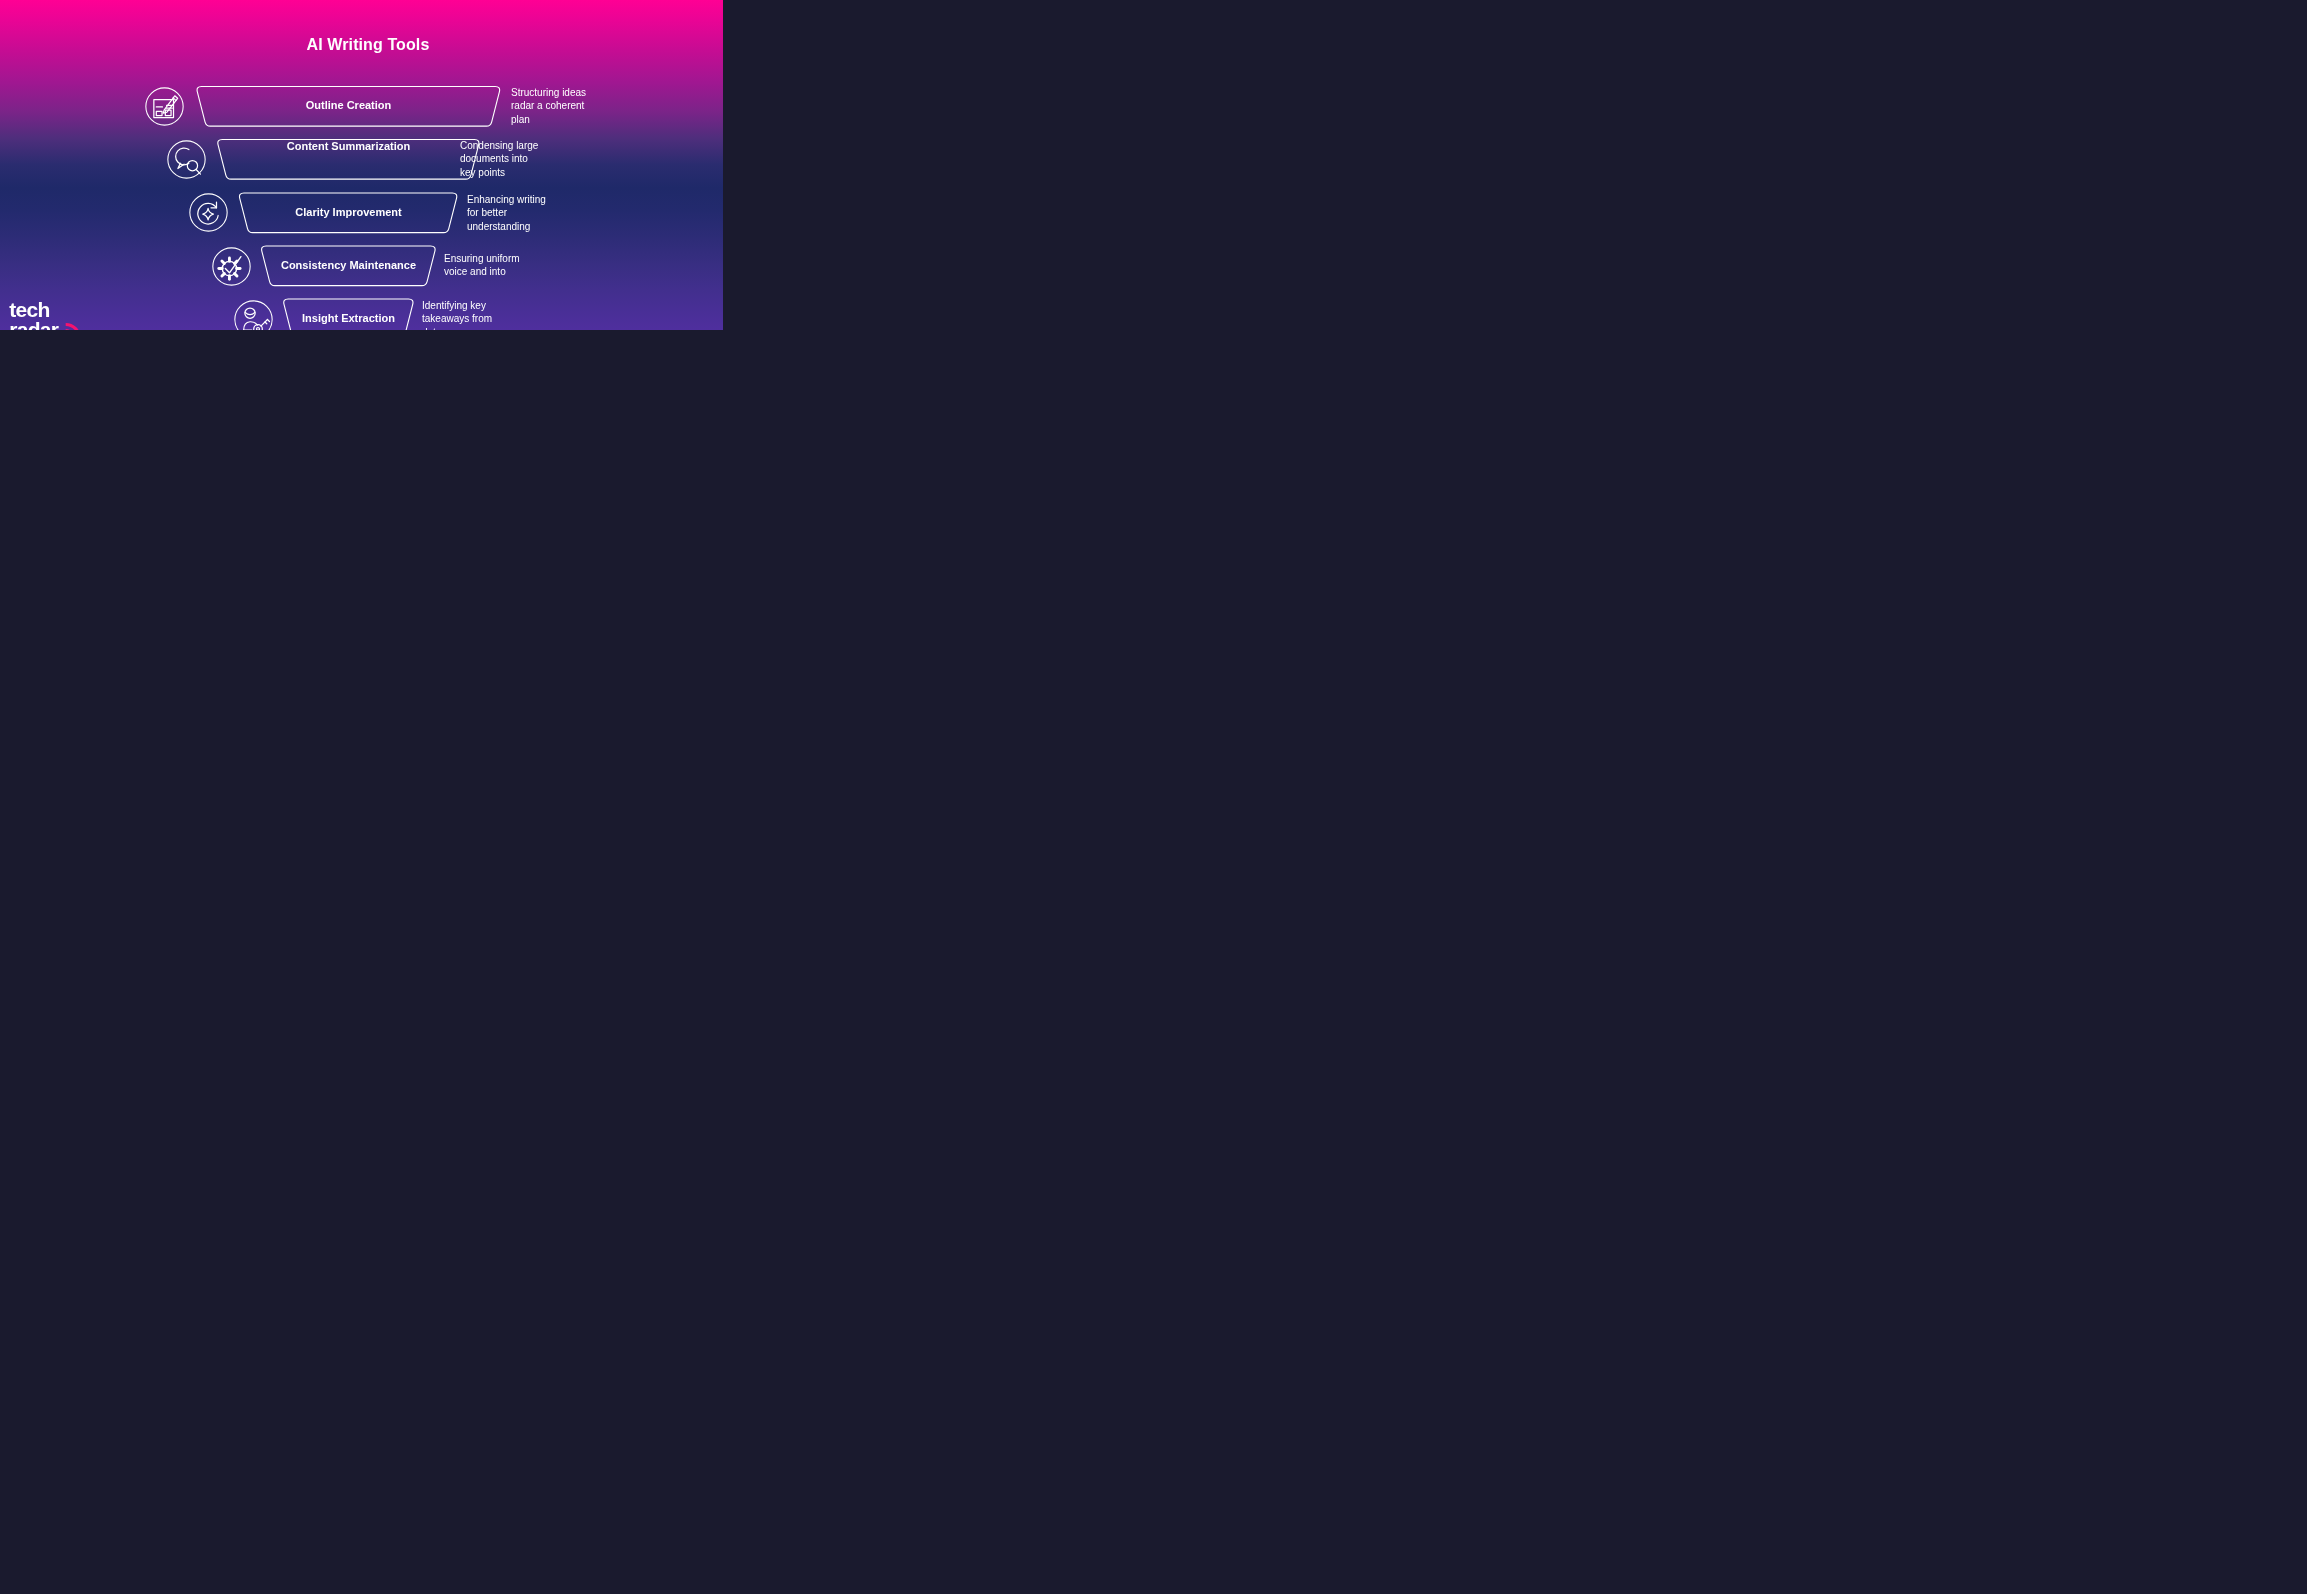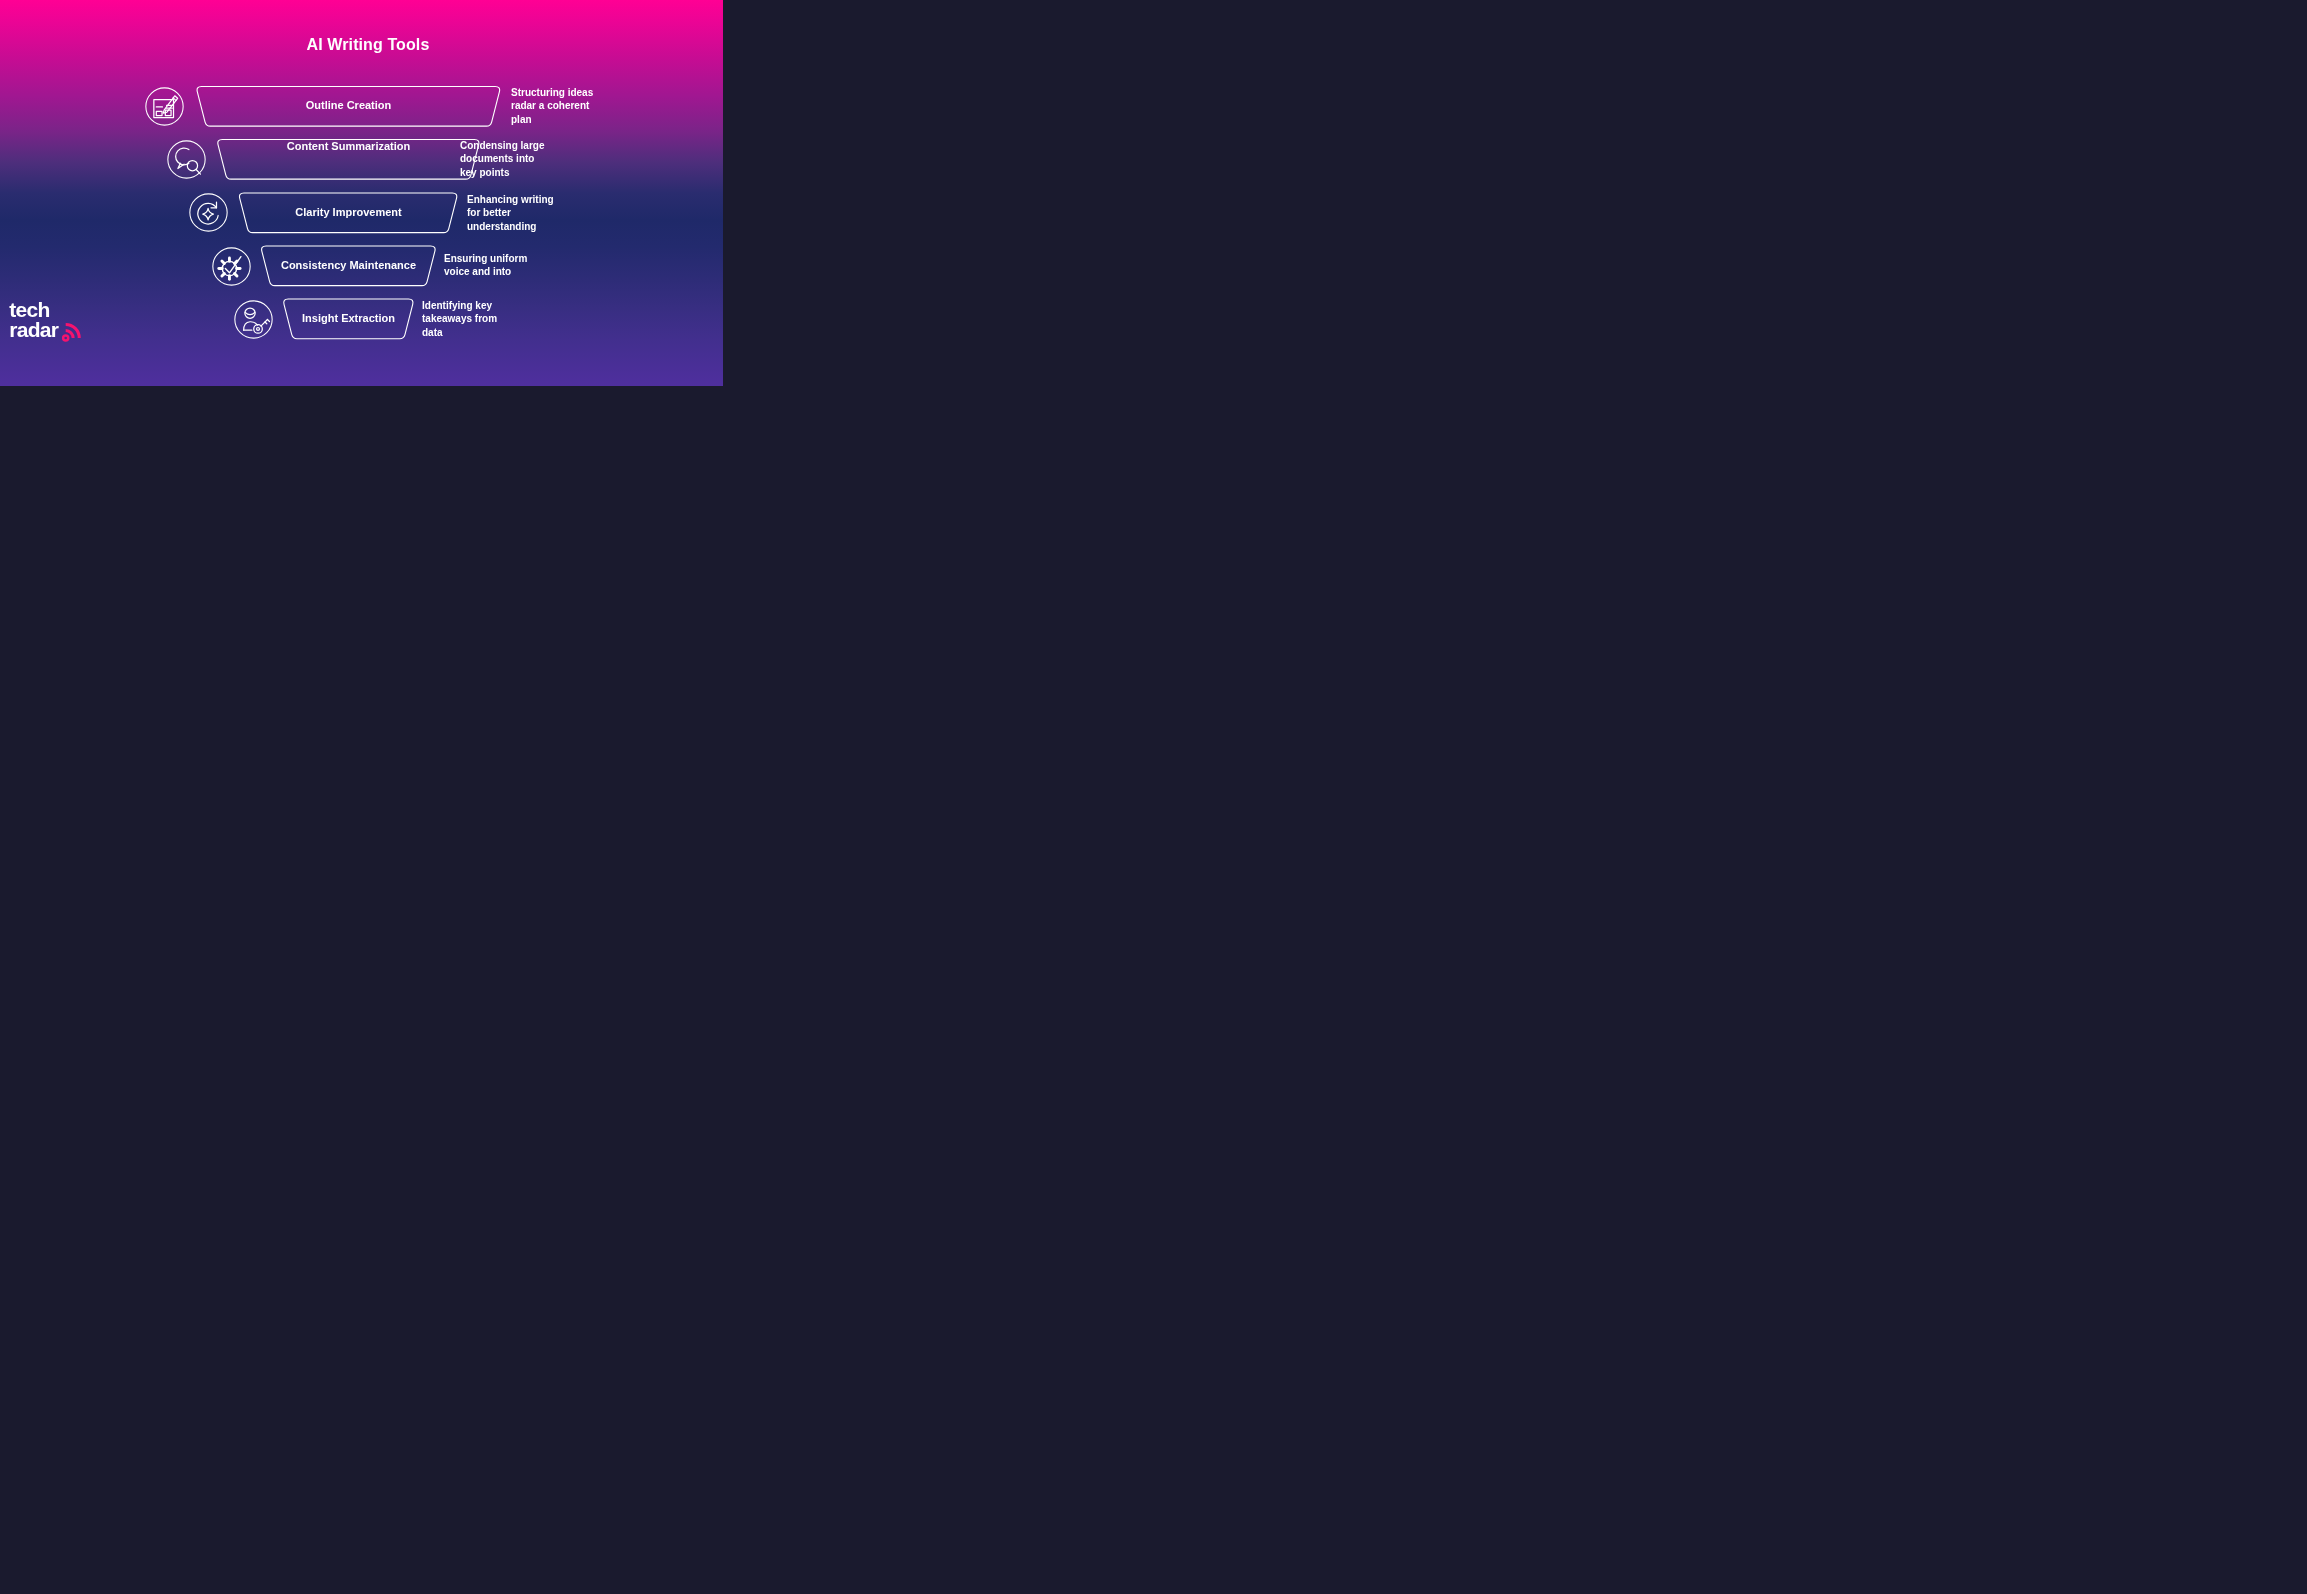--- a/index.html
+++ b/index.html
@@ -1,18 +1,18 @@
 <!DOCTYPE html>
 <html style="font-size:7.4px"><head>
 <meta charset="utf-8">
 <style>
   html,body{margin:0;padding:0;background:#1a1a2e;}
   .canvas{
     position:relative;
-    width:723px;height:386px;
+    width:723px;height:330px;
     overflow:hidden;
     font-family:"Liberation Sans", sans-serif;
     background:linear-gradient(180deg,
       #FF0094 0%,
       #EA0495 6%,
       #C70C93 15%,
       #A01791 25%,
       #7A2488 34%,
       #4E2E7C 42%,
       #2A2C6F 50%,
@@ -28,21 +28,21 @@
     color:#fff;font-size:16px;font-weight:bold;white-space:nowrap;
     letter-spacing:0.1px;
   }
   .funnel-svg,.stage-icon{position:absolute;}
   .funnel-svg{left:0;top:0;}
   .stage-label{
     position:absolute;left:233px;width:231px;text-align:center;
     color:#fff;font-size:11px;font-weight:bold;white-space:nowrap;
   }
   .stage-desc{
-    position:absolute;color:#fff;font-size:10px;font-weight:700;
+    position:absolute;color:#fff;font-size:10px;font-weight:400;
     line-height:13.4px;white-space:nowrap;
   }
   .desc-line{display:block;}
   .logo{position:absolute;left:9.2px;top:300px;color:#fff;}
   .logo-line1{font-size:21px;font-weight:bold;letter-spacing:-0.7px;line-height:19.4px;}
   .logo-line2{display:flex;align-items:center;font-size:21px;font-weight:bold;letter-spacing:-0.7px;line-height:19.4px;}
   .logo-radar-icon{margin-left:1.8px;margin-bottom:-2.8px;}
 </style>
 </head>
 <body>

